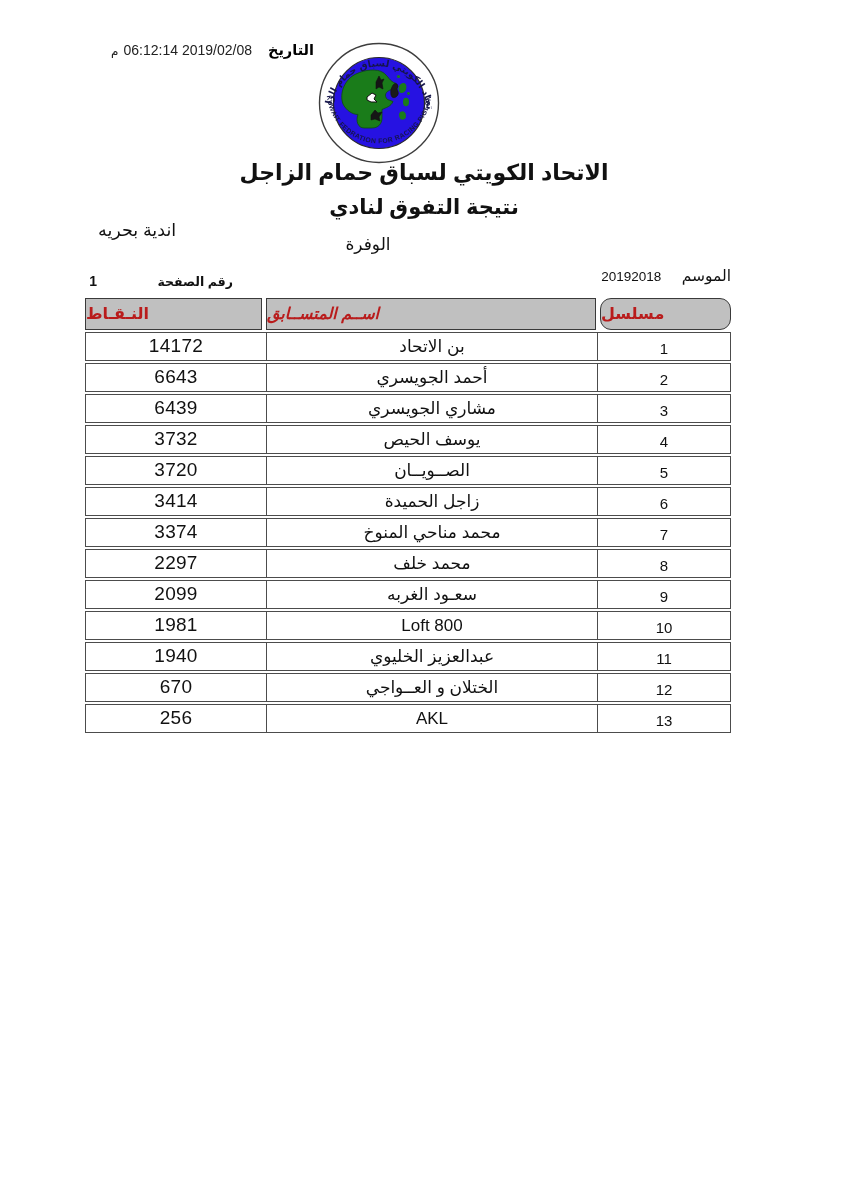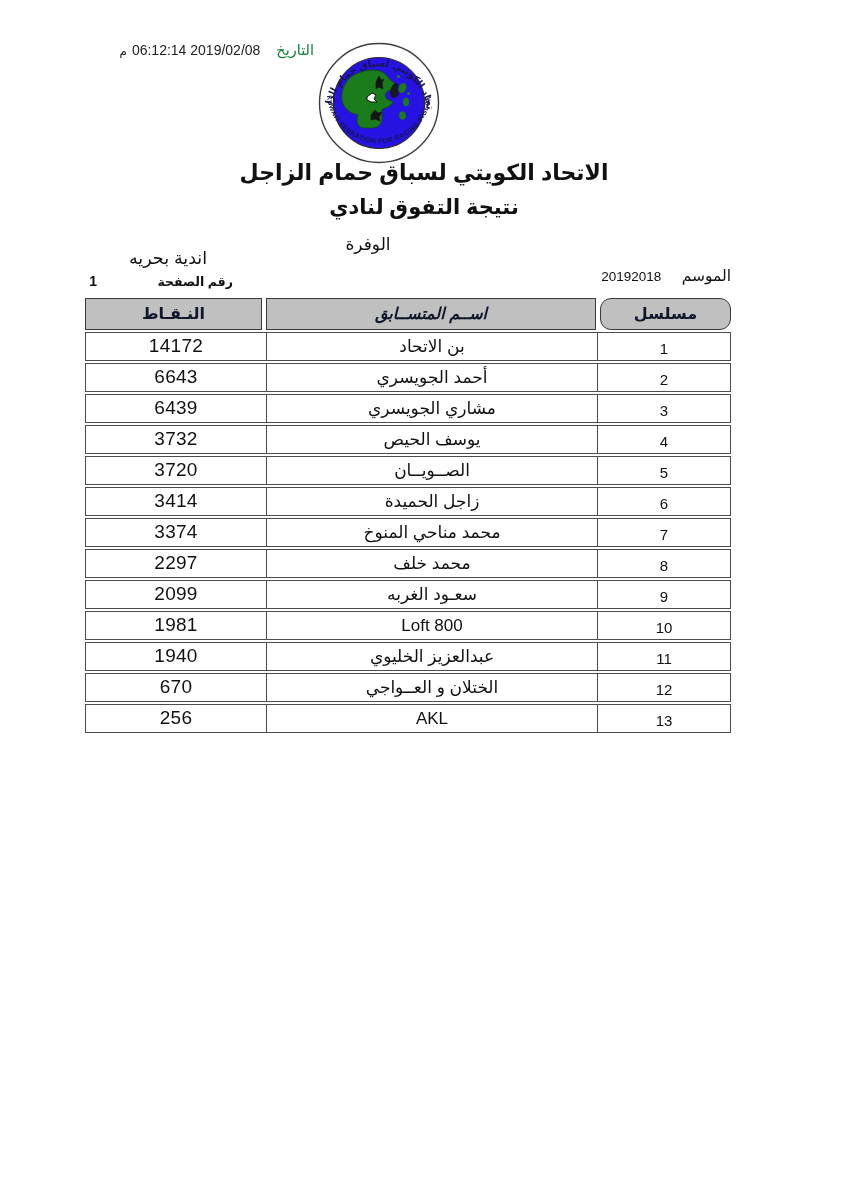--- a/index.html
+++ b/index.html
@@ -9,53 +9,53 @@
     color:#111;
   }
   .page{position:absolute;inset:0;background:#fff;overflow:hidden;}
 
   
   .date-line{
     position:absolute;top:42px;left:52px;width:262px;
     direction:rtl;text-align:right;white-space:nowrap;
     font-size:14px;color:#222;
   }
-  .date-label{font-weight:normal;font-size:14.5px;margin-left:16px;color:#15803d;}
+  .date-label{font-weight:bold;font-size:14.5px;margin-left:16px;color:#000000;}
   .date-value{font-size:14px;letter-spacing:.2px;}
   .date-suffix{font-size:12px;margin-right:5px;}
 
   
   .logo-wrap{position:absolute;top:42px;left:318px;width:122px;height:122px;}
 
   
   .title-1{position:absolute;top:160px;left:0;width:848px;text-align:center;
     font-weight:bold;font-size:22px;}
   .title-2{position:absolute;top:195px;left:0;width:848px;text-align:center;
     font-weight:bold;font-size:21px;}
 
   .club-name{position:absolute;top:234px;left:308px;width:120px;text-align:center;
     font-size:17px;}
-  .category{position:absolute;top:248px;left:98px;width:140px;text-align:center;
+  .category{position:absolute;top:220px;left:98px;width:140px;
     font-size:17.5px;}
 
   .season-line{position:absolute;top:267px;right:117px;direction:rtl;white-space:nowrap;}
   .season-label{font-weight:normal;font-size:15.5px;}
   .season-value{font-size:13.5px;margin-right:16px;}
 
   .pageno-line{position:absolute;top:272px;right:615px;direction:rtl;white-space:nowrap;}
   .pageno-label{font-weight:bold;font-size:12.5px;}
   .pageno-value{font-weight:bold;font-size:14px;margin-right:56px;}
 
   
   .results-table{position:absolute;top:298px;left:85px;width:646px;direction:rtl;}
   .thead{display:flex;direction:rtl;height:32px;}
   .th{
     box-sizing:border-box;border:1px solid #3a3a3a;background:#c0c0c0;
-    font-weight:bold;font-size:16px;text-align:center;line-height:29px;
-    color:#0f172a;
+    font-weight:bold;font-size:16px;text-align:left;line-height:29px;
+    color:#b91c1c;
   }
   .th-serial{width:131px;margin-left:4px;border-radius:11px;}
   .th-name{width:330px;margin-left:4px;font-style:italic;}
   .th-points{width:177px;}
 
   .trow{
     box-sizing:border-box;display:grid;direction:rtl;
     grid-template-columns:133px 331px 180px;
     border:1px solid #4c4c4c;margin-top:2px;height:29px;
   }

